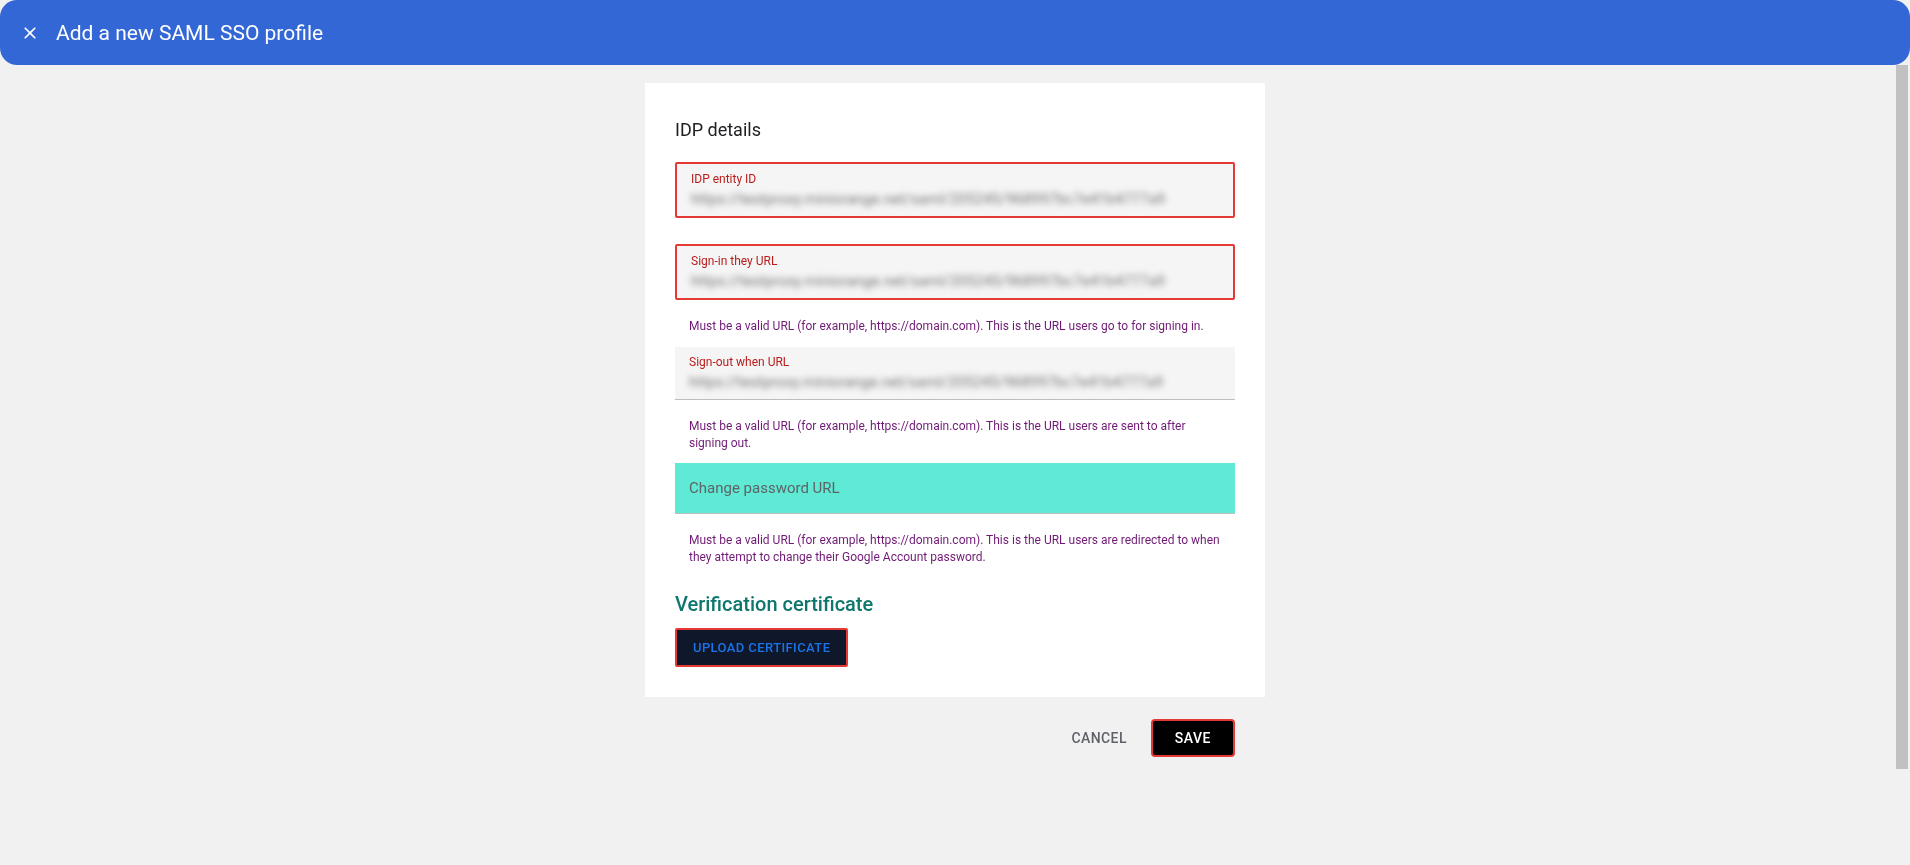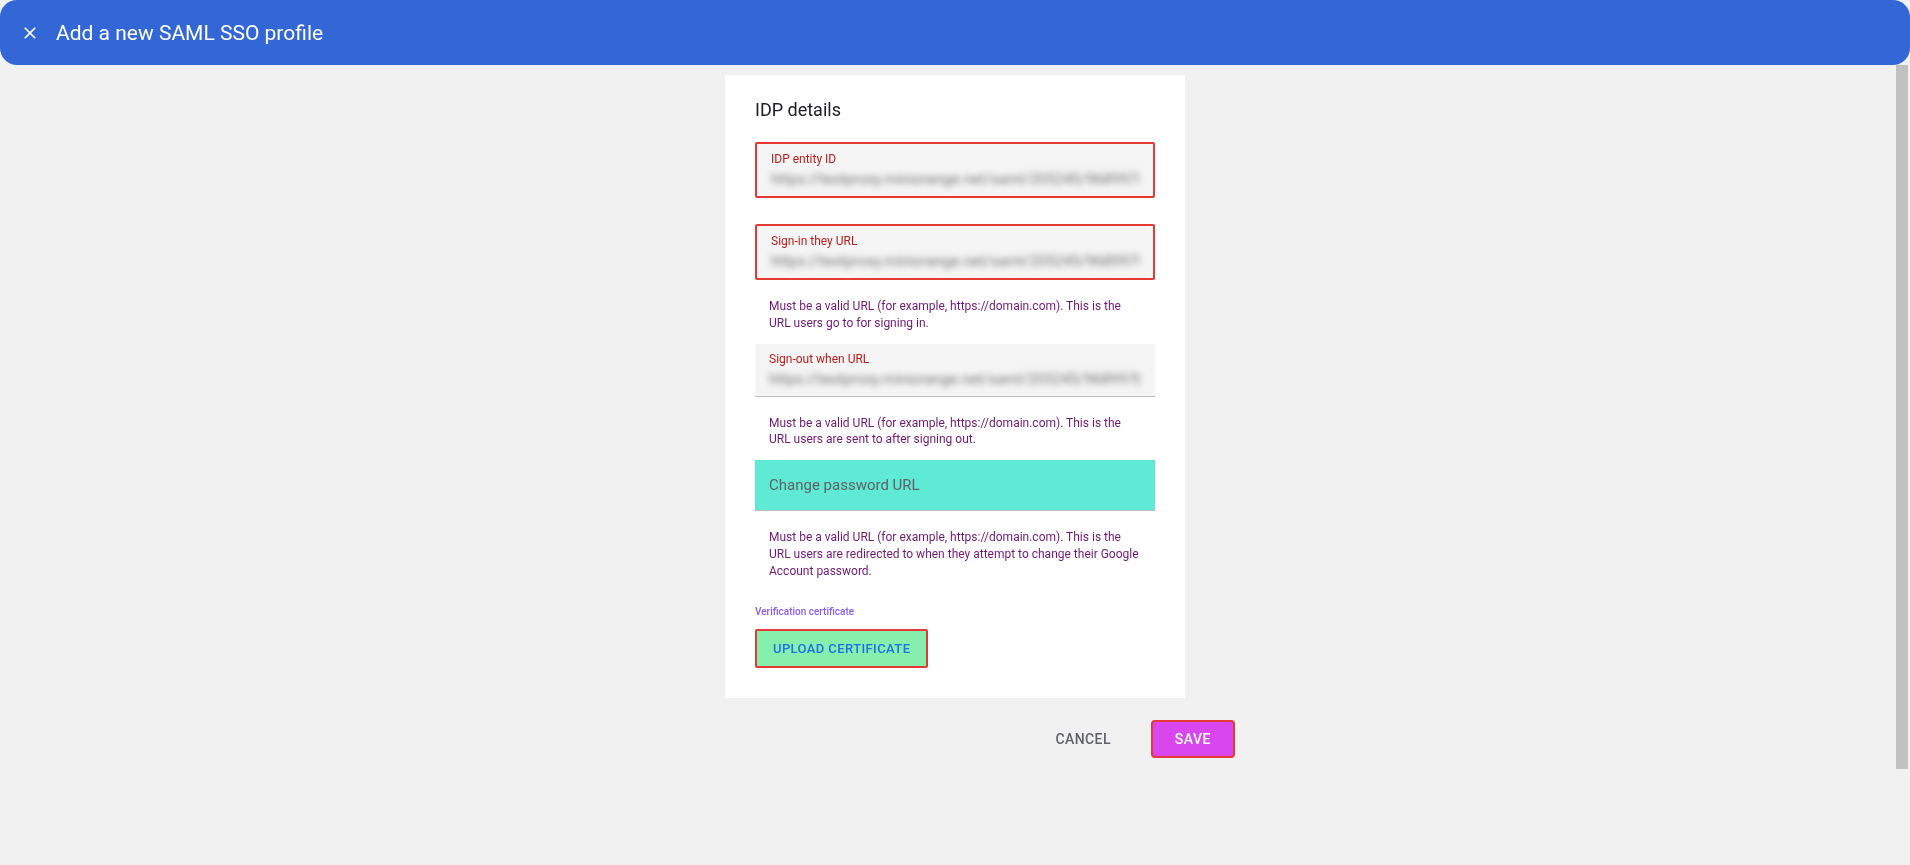--- a/index.html
+++ b/index.html
@@ -36,23 +36,23 @@
     .content-area {
       display: flex;
       flex-direction: column;
       align-items: center;
       padding-top: 10px;
       height: calc(100% - 65px);
       overflow-y: auto;
     }
     .card {
       background: white;
-      width: 460px;
-      padding: 24px 30px 30px 30px;
-      margin-top: 0;
+      width: 620px;
+      padding: 36px 30px 30px 30px;
+      margin-top: 8px;
     }
     .section-title {
       font-size: 18px;
       color: #202124;
       font-weight: 400;
       margin-bottom: 22px;
     }
     .field-wrap {
       margin-bottom: 12px;
     }
@@ -90,62 +90,62 @@
       font-size: 15px;
       color: #5f6368;
     }
     .helper-text {
       font-size: 12px;
       color: #701a75;
       padding: 6px 14px 12px 14px;
       line-height: 1.4;
     }
     .cert-title {
-      font-size: 10px;
-      color: #8b5cf6;
+      font-size: 20px;
+      color: #0f766e;
       font-weight: 500;
       margin-top: 14px;
       margin-bottom: 12px;
     }
     .cert-desc {
       font-size: 13px;
       color: #5f6368;
       line-height: 1.5;
       margin-bottom: 16px;
     }
     .upload-btn {
       display: inline-block;
       border: 2px solid #e53935;
       border-radius: 2px;
       padding: 10px 16px;
       color: #1a73e8;
       font-size: 13px;
       font-weight: 500;
       letter-spacing: 0.4px;
       cursor: pointer;
-      background: #86efac;
+      background: #0f172a;
     }
     .action-row {
       width: 560px;
       display: flex;
       justify-content: flex-end;
-      gap: 32px;
+      gap: 16px;
       padding: 22px 0;
       align-items: center;
     }
     .cancel-btn {
       color: #5f6368;
       font-size: 14px;
       font-weight: 500;
       letter-spacing: 0.4px;
       cursor: pointer;
       padding: 8px 8px;
     }
     .save-btn {
-      background: #d946ef;
+      background: #000000;
       color: white;
       font-size: 14px;
       font-weight: 500;
       letter-spacing: 0.5px;
       padding: 9px 22px;
       border-radius: 4px;
       border: 2px solid #e53935;
       cursor: pointer;
     }
     .scrollbar-track {

